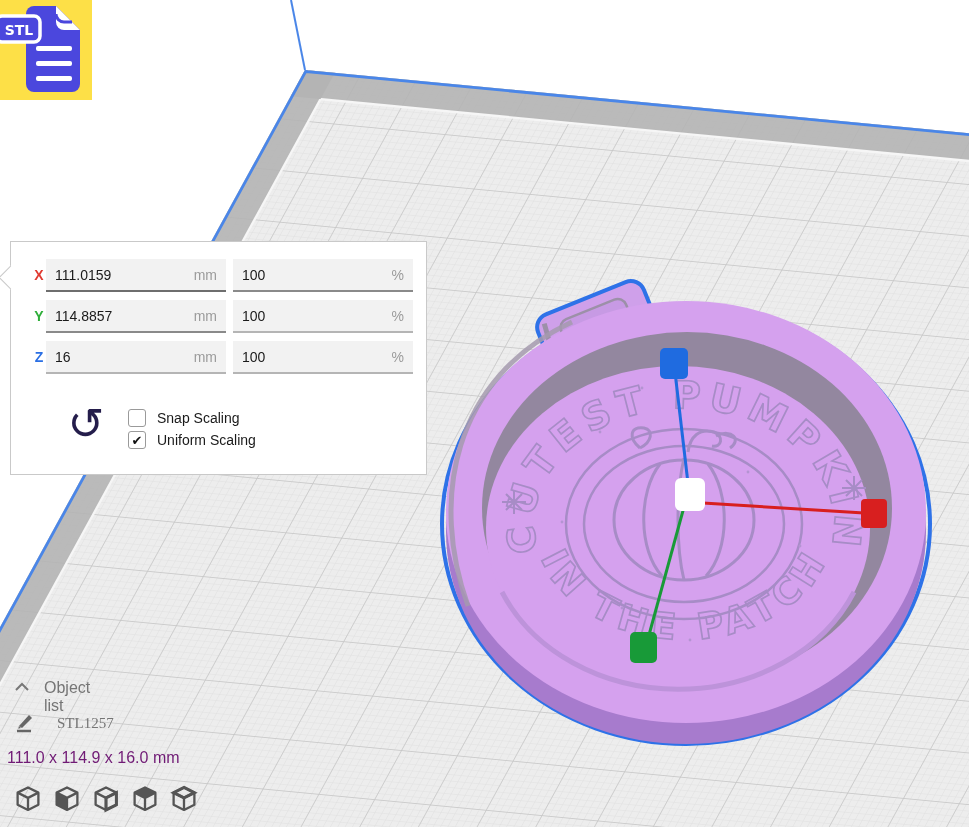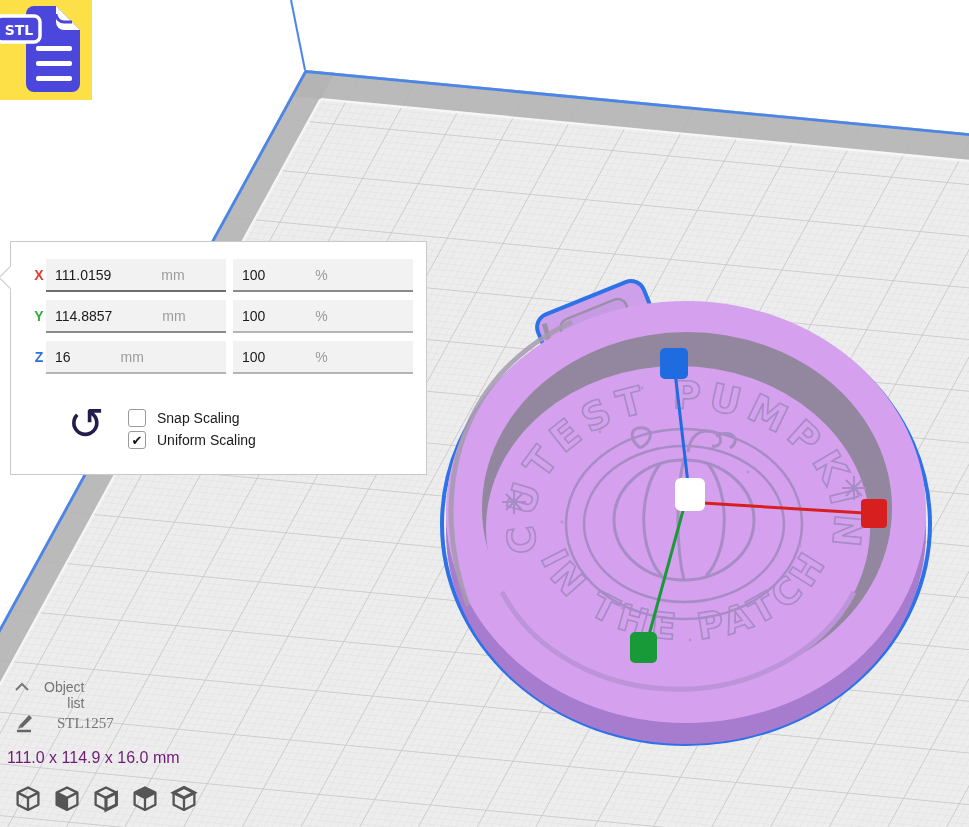--- a/index.html
+++ b/index.html
@@ -25,21 +25,21 @@
   }
   .sp-row{position:absolute;left:0;width:100%;height:33px;}
   .sp-row.rx{top:17px}.sp-row.ry{top:58px}.sp-row.rz{top:99px}
   .axis-label{
     position:absolute;left:19px;top:0;width:18px;text-align:center;
     line-height:33px;font-size:14px;font-weight:bold;
   }
   .axis-x{color:#e03a30}.axis-y{color:#2fae3a}.axis-z{color:#2a6fe4}
   .field{
     position:absolute;top:0;height:33px;background:#f2f2f2;box-sizing:border-box;
-    display:flex;justify-content:flex-start;align-items:center;
+    display:flex;justify-content:space-between;align-items:center;
     padding:0 9px;font-size:14px;border-bottom:2px solid #22c55e;gap:14px;
   }
   .field .val{color:#1a1a1a;}
   .field .unit{color:#9b9b9b;margin-left:36px;}
   .field.mm{left:35px;width:180px;}
   .field.pct{left:222px;width:180px;}
   .u-dark{border-bottom-color:#6e6e6e;}
   .u-med{border-bottom-color:#8a8a8a;}
   .u-light{border-bottom-color:#b5b5b5;}
   .checkbox-row{position:absolute;left:117px;height:20px;display:flex;align-items:center;}
@@ -52,21 +52,21 @@
   }
   .checkbox-label{margin-left:11px;font-size:14px;color:#1a1a1a;white-space:nowrap;}
   .reset-btn{
     position:absolute;left:52px;top:158px;width:46px;height:48px;border:none;background:transparent;
     font-size:44px;line-height:46px;color:#241d4b;cursor:pointer;padding:0;
     font-family:"DejaVu Sans", sans-serif;
   }
 
   
   .objlist{position:absolute;left:0;top:670px;z-index:20;color:#757575;}
-  .objlist-header{position:absolute;left:44px;top:9px;font-size:14px;text-align:right;}
+  .objlist-header{position:absolute;left:44px;top:9px;font-size:16px;}
   .objlist-chevron{position:absolute;left:13px;top:11px;}
   .objlist-pencil{position:absolute;left:14px;top:40px;}
   .objlist-item{position:absolute;left:57px;top:45px;font-size:15px;font-family:Liberation Serif, serif;}
   .objlist-dims{position:absolute;left:7px;top:79px;font-size:16px;color:#701a75;white-space:nowrap;}
 
   .view-toolbar{position:absolute;left:12px;top:785px;display:flex;gap:8px;z-index:20;}
   .view-btn{width:31px;height:30px;padding:0;border:none;background:transparent;cursor:pointer;}
 </style>
 </head>
 <body>

